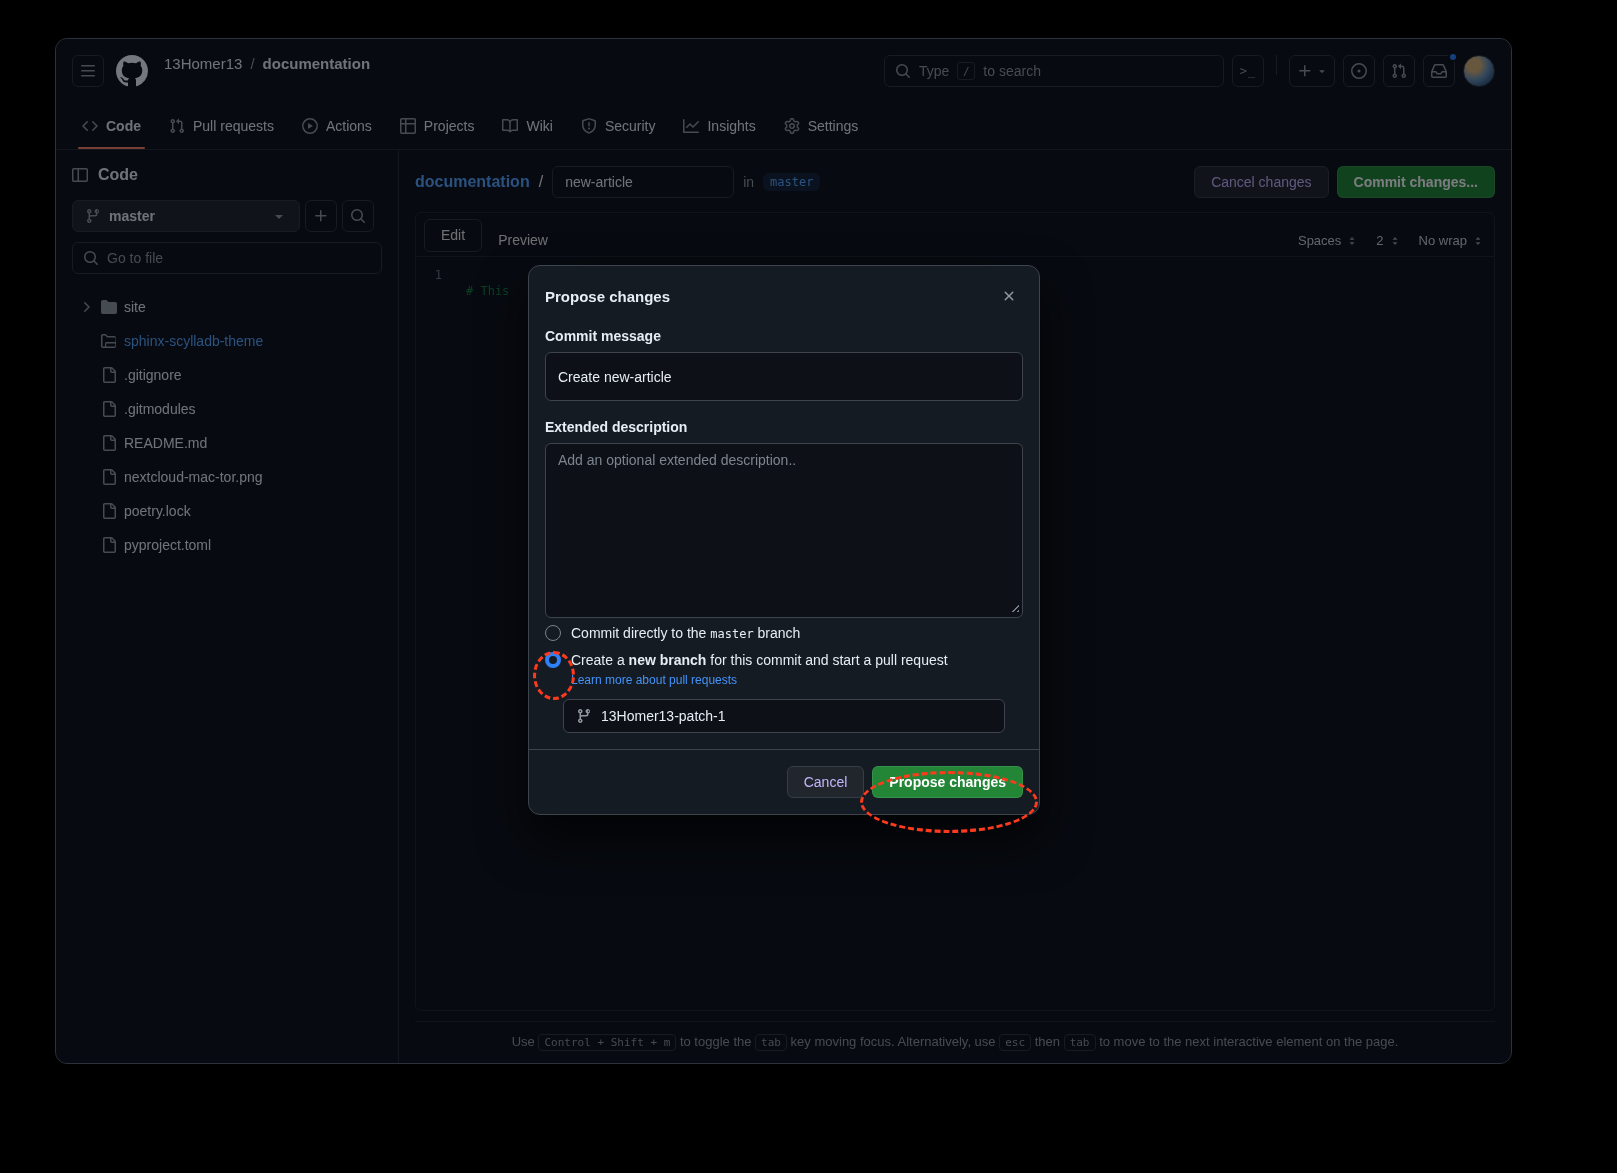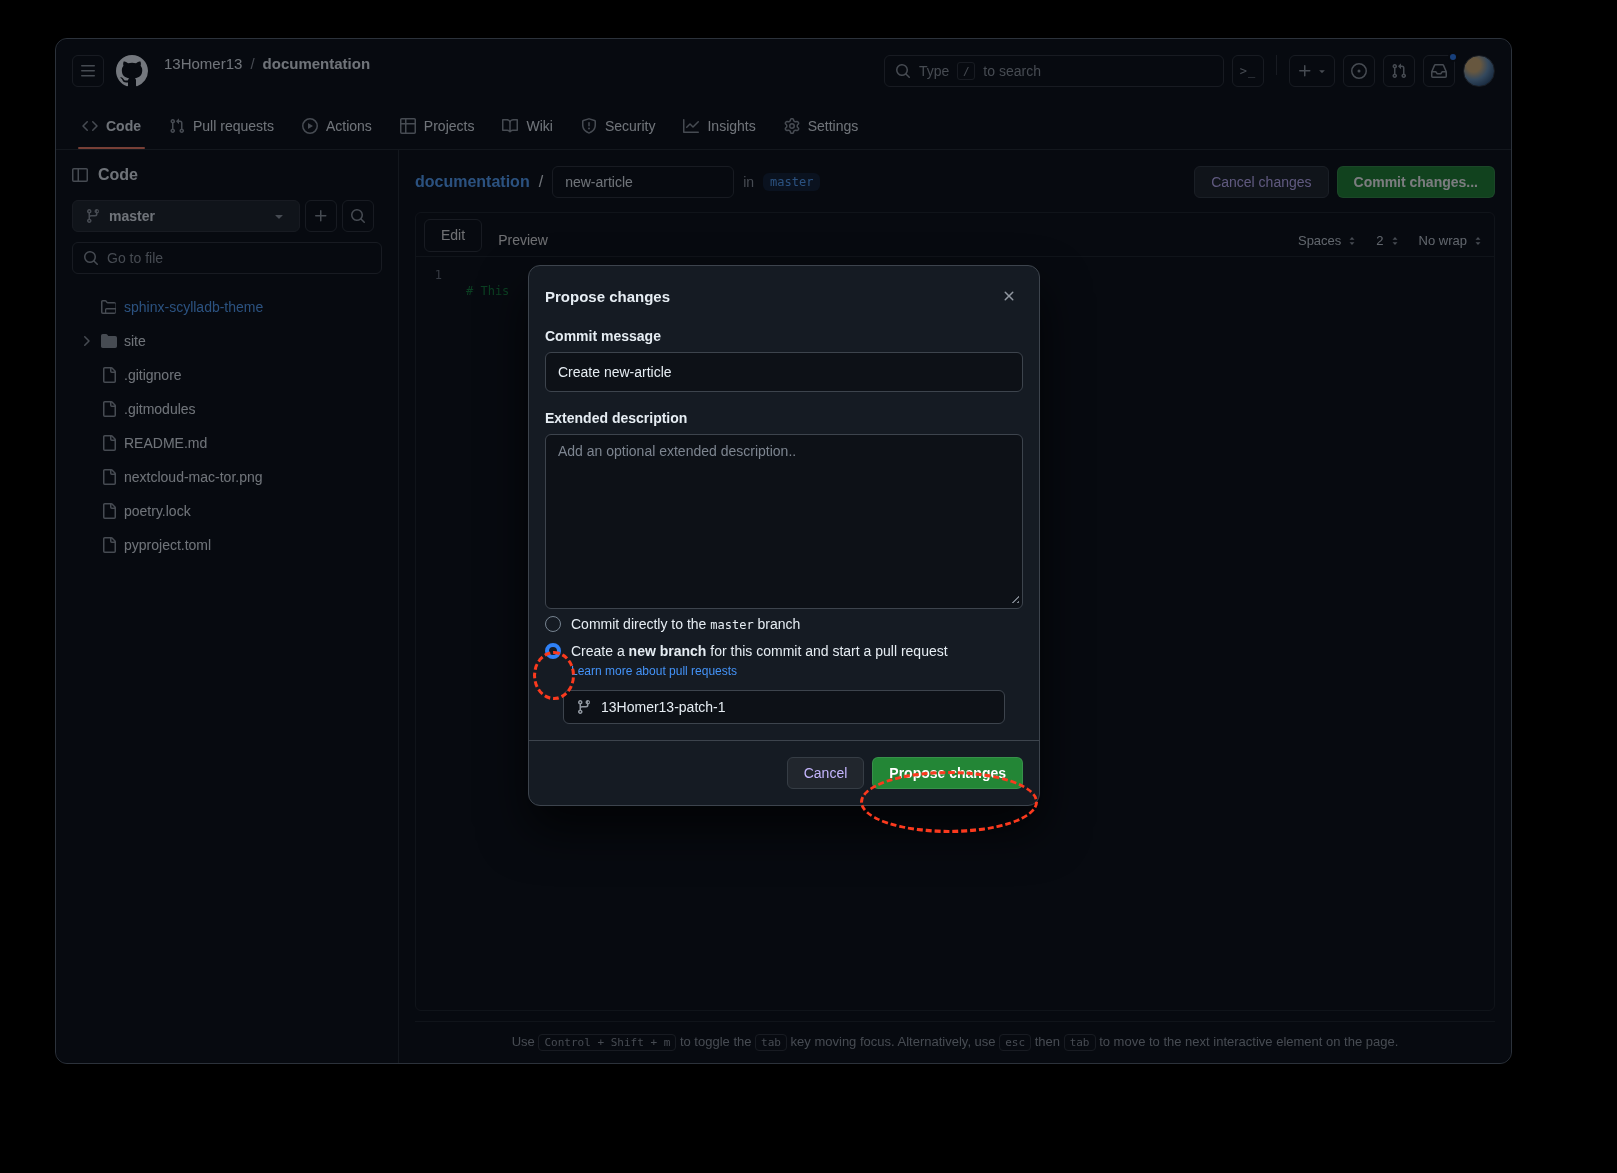--- a/index.html
+++ b/index.html
@@ -148,21 +148,21 @@
     background:#151b23; border:1px solid #3d444d; border-radius:12px;
     box-shadow:0 24px 48px rgba(0,0,0,0.7); font-size:14px; color:#e6edf3;
   }
   .modal-header { display:flex; align-items:center; padding:16px 16px 10px; }
   .modal-title { font-size:15px; font-weight:700; flex:1; }
   .modal-close { width:28px; height:28px; display:flex; align-items:center; justify-content:center; color:#9198a1; border-radius:6px; }
   .modal-body { padding:0 16px; }
   .field-label { font-weight:600; margin:8px 0 8px; }
   .field-label.second { margin-top:18px; }
   .text-input {
-    width:100%; height:40px; background:#0d1117; border:1px solid #3d444d; border-radius:6px;
+    width:100%; height:49px; background:#0d1117; border:1px solid #3d444d; border-radius:6px;
     color:#e6edf3; padding:0 12px; font-size:14px; font-family:inherit; outline:none;
   }
   .textarea-wrap { position:relative; }
   .desc-textarea {
     width:100%; height:175px; background:#0d1117; border:1px solid #3d444d; border-radius:6px;
     color:#e6edf3; padding:8px 12px; font-size:14px; font-family:inherit; resize:none; outline:none; display:block;
   }
   .desc-textarea::placeholder { color:#7d8590; }
   .resize-grip {
     position:absolute; right:4px; bottom:6px; width:10px; height:10px;
@@ -409,38 +409,38 @@
         </div>
       </div>
       <div class="goto-input">
         <svg class="oct">
             <use href="#i-search"></use>
           </svg>
         <span>Go to file</span>
       </div>
       <div class="tree">
         <div class="tree-row">
-          <span class="chev-slot"></span>
-          <span class="tree-icon">
-              <svg class="oct">
-                <use href="#i-submodule"></use>
-              </svg>
-            </span>
-          <span class="submodule-name">sphinx-scylladb-theme</span>
-        </div>
-        <div class="tree-row">
           <svg class="oct chev-slot">
               <use href="#i-chev"></use>
             </svg>
           <span class="tree-icon">
               <svg class="oct">
                 <use href="#i-folder"></use>
               </svg>
             </span>
           <span>site</span>
+        </div>
+        <div class="tree-row">
+          <span class="chev-slot"></span>
+          <span class="tree-icon">
+              <svg class="oct">
+                <use href="#i-submodule"></use>
+              </svg>
+            </span>
+          <span class="submodule-name">sphinx-scylladb-theme</span>
         </div>
         <div class="tree-row">
           <span class="chev-slot"></span>
           <span class="tree-icon">
               <svg class="oct">
                 <use href="#i-file"></use>
               </svg>
             </span>
           <span>.gitignore</span>
         </div>

